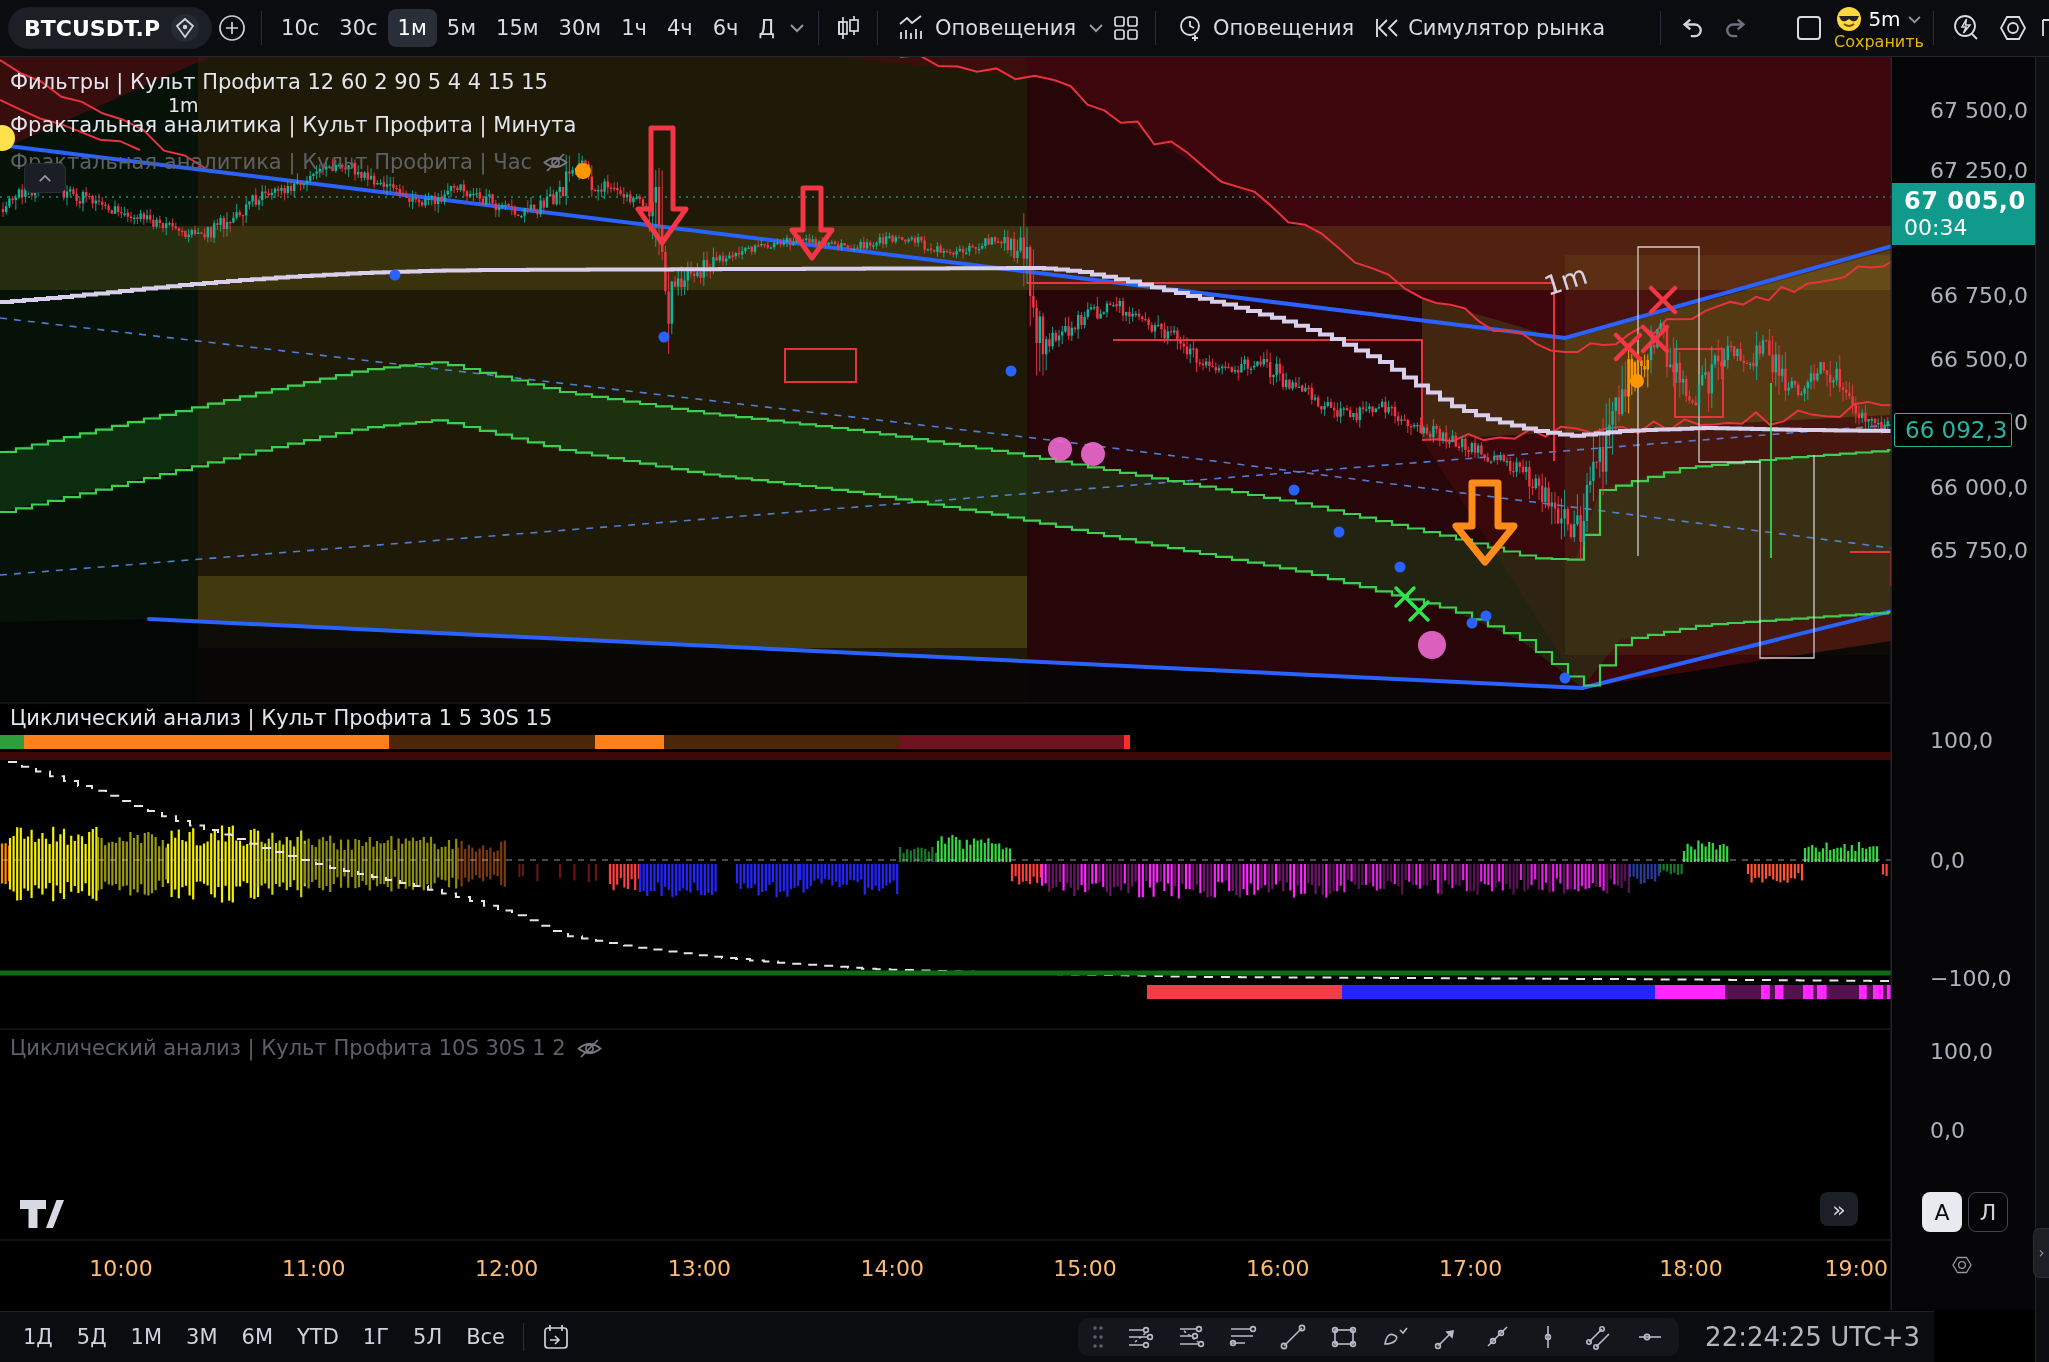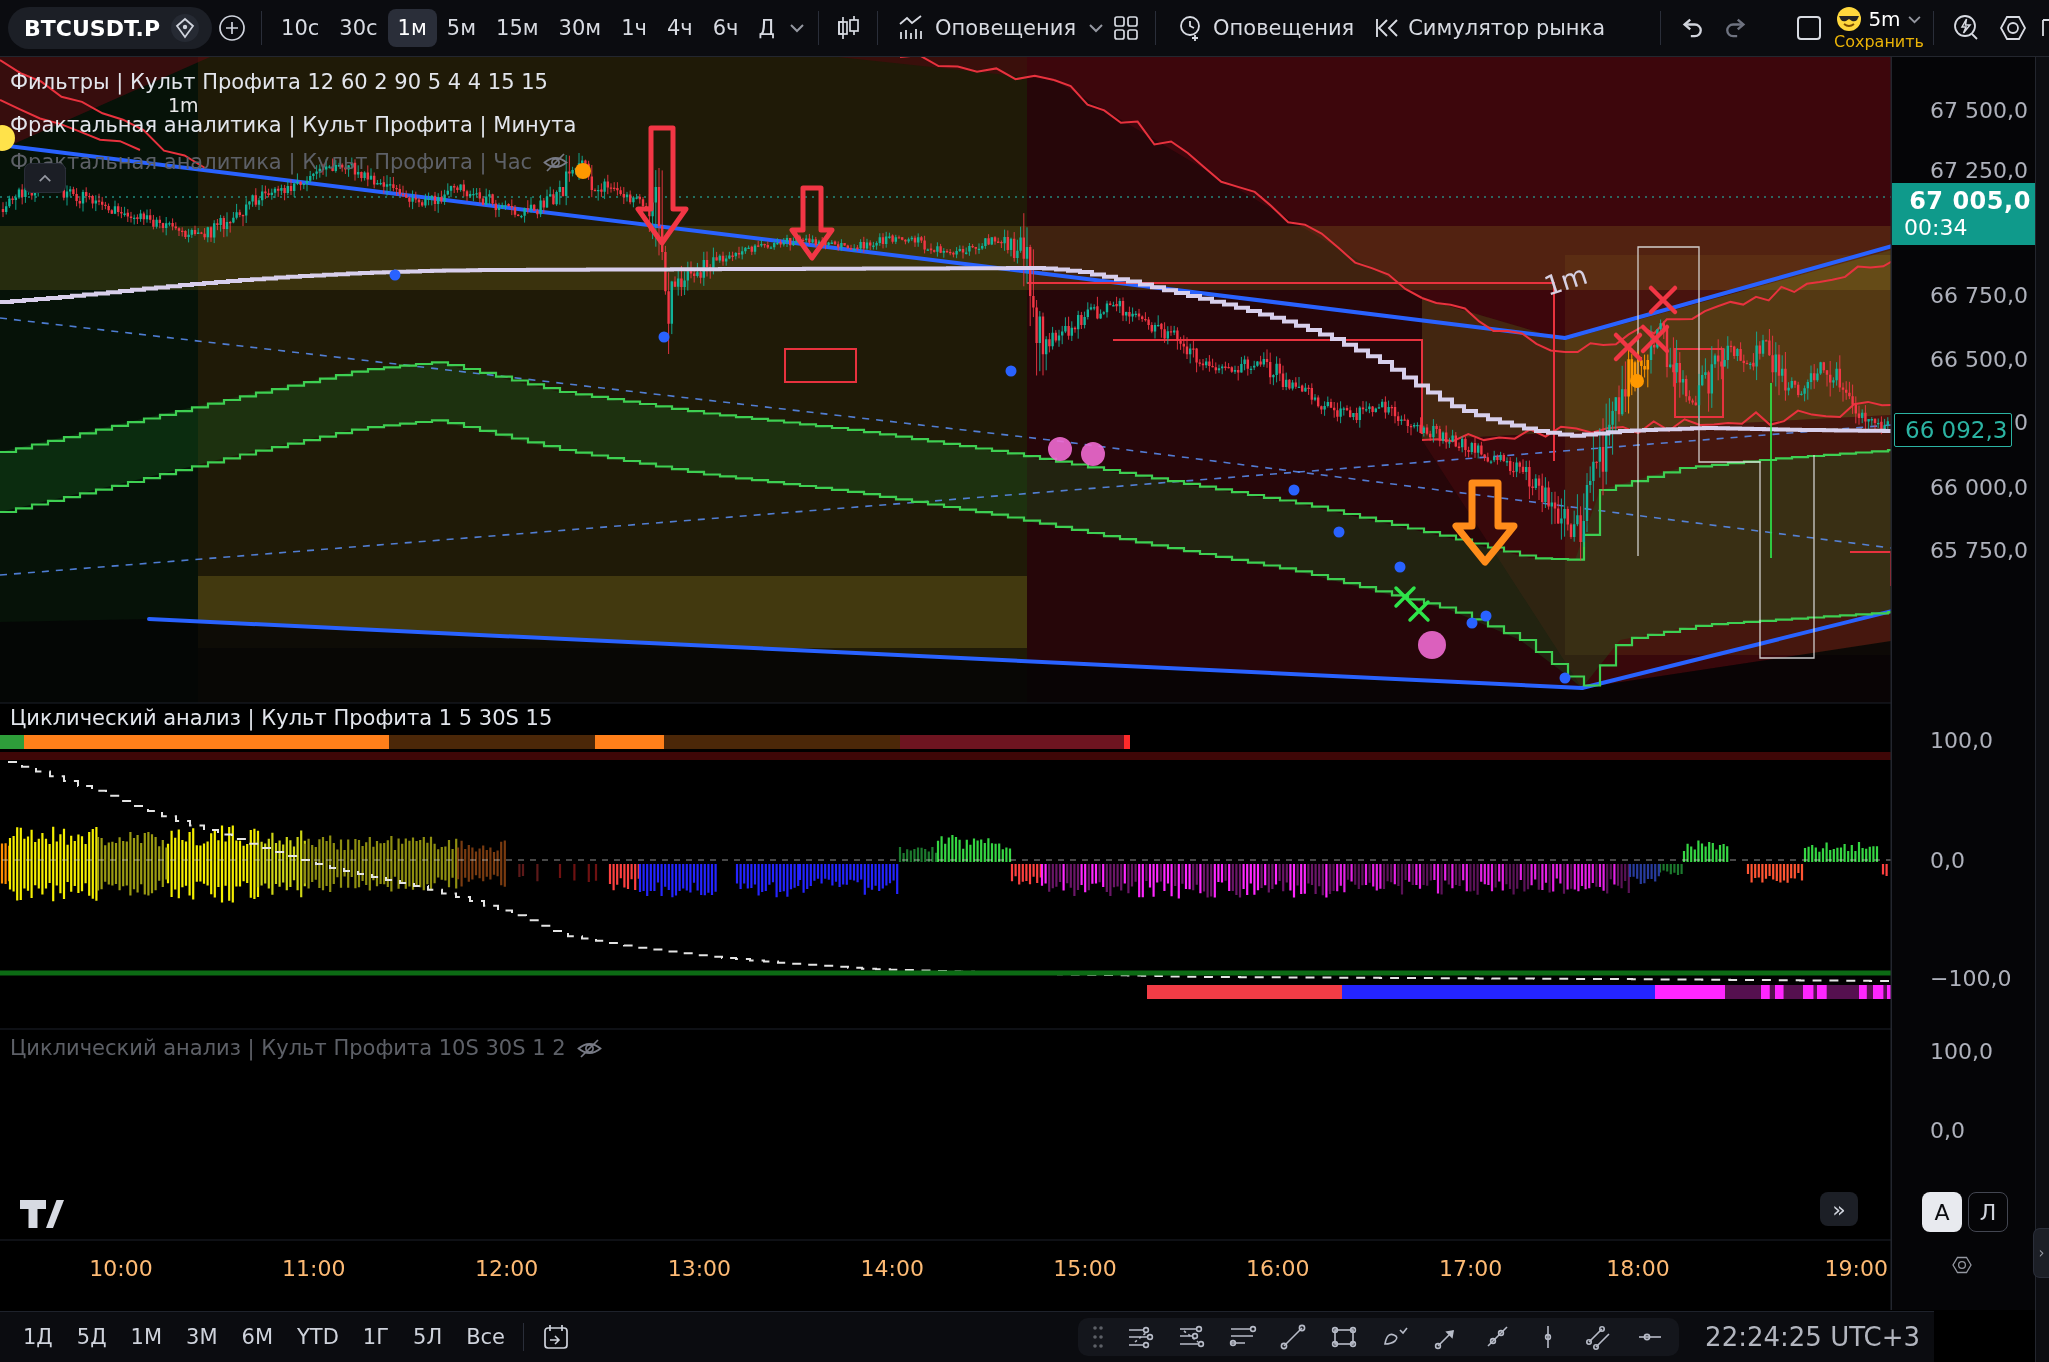--- a/index.html
+++ b/index.html
@@ -24,21 +24,21 @@
   .legend.dim{color:#5d6067;}
   .mini-label{position:absolute;z-index:20;font-size:19px;color:#e8e8e8;}
   .collapse-chip{position:absolute;left:24px;top:163px;width:40px;height:28px;background:#1b1e25;border:1px solid #2a2e39;
                  border-radius:7px;z-index:20;display:flex;align-items:center;justify-content:center;cursor:pointer;}
   
   #price-scale{position:absolute;left:1891px;top:57px;width:144px;height:1253px;background:#050507;
                border-left:1px solid #23262e;z-index:10;cursor:ns-resize;}
   .ptick{position:absolute;left:38px;font-size:22px;color:#aeb1bb;white-space:nowrap;margin-top:40px;}
   .p2tick{position:absolute;left:38px;font-size:22px;color:#aeb1bb;white-space:nowrap;}
   #price-badge{position:absolute;left:0;width:144px;background:#0f9a8b;color:#fff;padding:4px 0 4px 12px;box-sizing:border-box;z-index:12;}
-  #price-badge .bp{font-size:24px;font-weight:bold;letter-spacing:.5px;text-align:center;}
+  #price-badge .bp{font-size:24px;font-weight:bold;letter-spacing:.5px;}
   #price-badge .bc{font-size:22px;}
   #last-price{position:absolute;left:2px;width:118px;border:1px solid #2bb3a2;color:#2bb3a2;background:#000;
               font-size:23px;padding:3px 0 3px 10px;box-sizing:border-box;border-radius:2px;z-index:11;}
   
   .tlabel{position:absolute;font-size:22px;color:#fdba74;font-weight:500;transform:translateX(-50%);white-space:nowrap;z-index:8;}
   #bottom-bar{position:absolute;left:0;top:1311px;width:1934px;height:51px;background:#0b0c10;border-top:1px solid #1e222b;
               display:flex;align-items:center;padding:0 14px;box-sizing:border-box;z-index:30;}
   .rangebtn{background:none;border:none;color:#cfd3dc;font-size:21px;padding:5px 9px;border-radius:6px;font-family:inherit;cursor:pointer;}
   .tools-panel{display:flex;align-items:center;gap:21px;background:#14161c;border-radius:10px;padding:4px 14px;margin-left:auto;margin-right:26px;}
   .toolico{display:flex;align-items:center;justify-content:center;cursor:pointer;}
@@ -407,21 +407,21 @@
 
   <div id="time-axis">
       <div class="tlabel" style="left: 121px; top: 1256px;">10:00</div>
       <div class="tlabel" style="left: 313.8px; top: 1256px;">11:00</div>
       <div class="tlabel" style="left: 506.6px; top: 1256px;">12:00</div>
       <div class="tlabel" style="left: 699.4px; top: 1256px;">13:00</div>
       <div class="tlabel" style="left: 892.2px; top: 1256px;">14:00</div>
       <div class="tlabel" style="left: 1085px; top: 1256px;">15:00</div>
       <div class="tlabel" style="left: 1277.8px; top: 1256px;">16:00</div>
       <div class="tlabel" style="left: 1470.6px; top: 1256px;">17:00</div>
-      <div class="tlabel" style="left: 1638px; top: 1256px;">18:00</div>
+      <div class="tlabel" style="left: 1691px; top: 1256px;">18:00</div>
       <div class="tlabel" style="left: 1856.2px; top: 1256px;">19:00</div>
     </div>
 
   <div id="bottom-bar">
     <div id="range-group" style="display:flex;align-items:center;gap:6px">
         <button class="rangebtn">1Д</button>
         <button class="rangebtn">5Д</button>
         <button class="rangebtn">1М</button>
         <button class="rangebtn">3М</button>
         <button class="rangebtn">6М</button>

